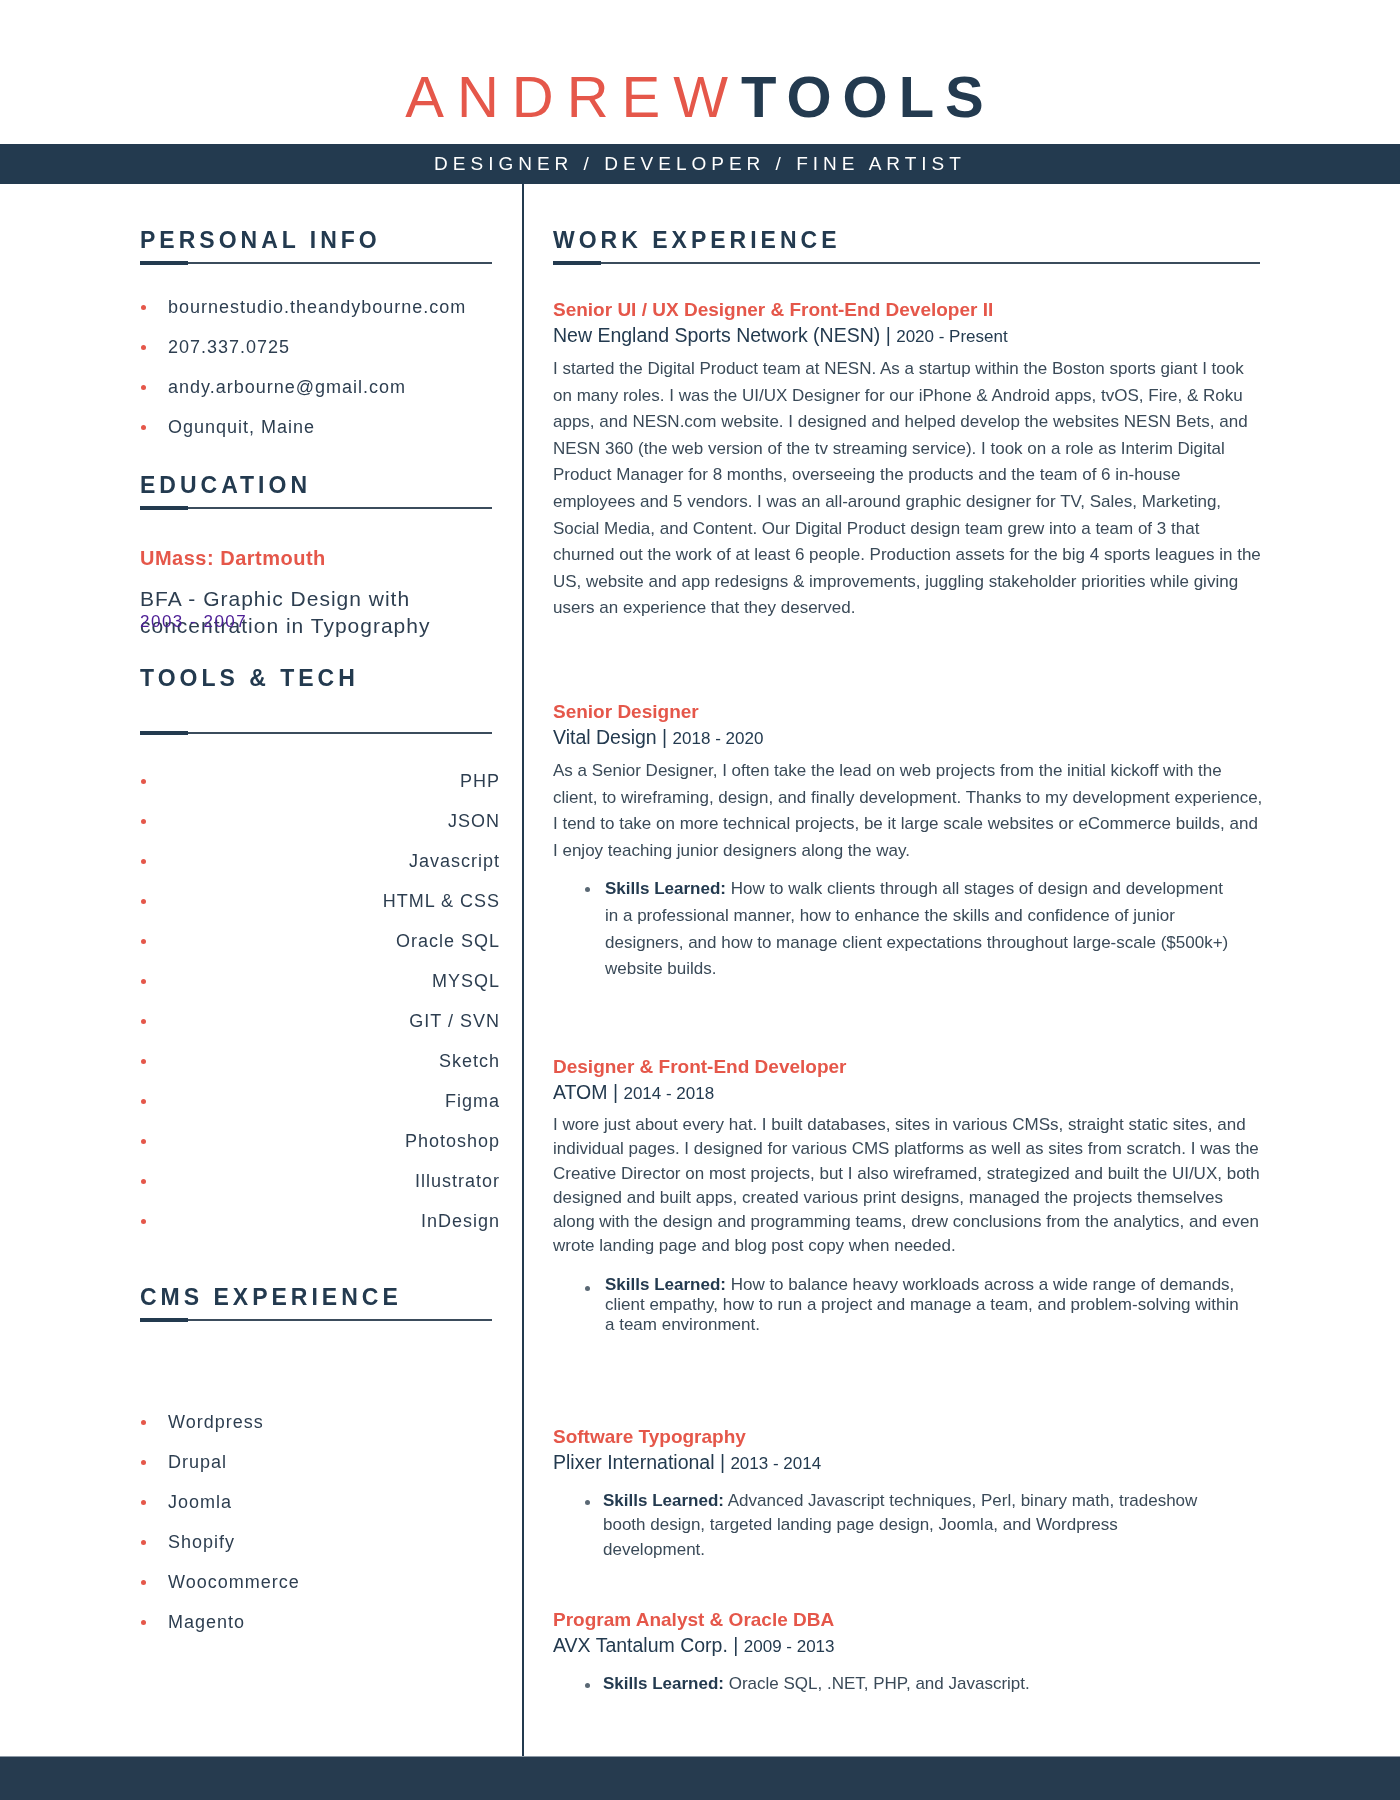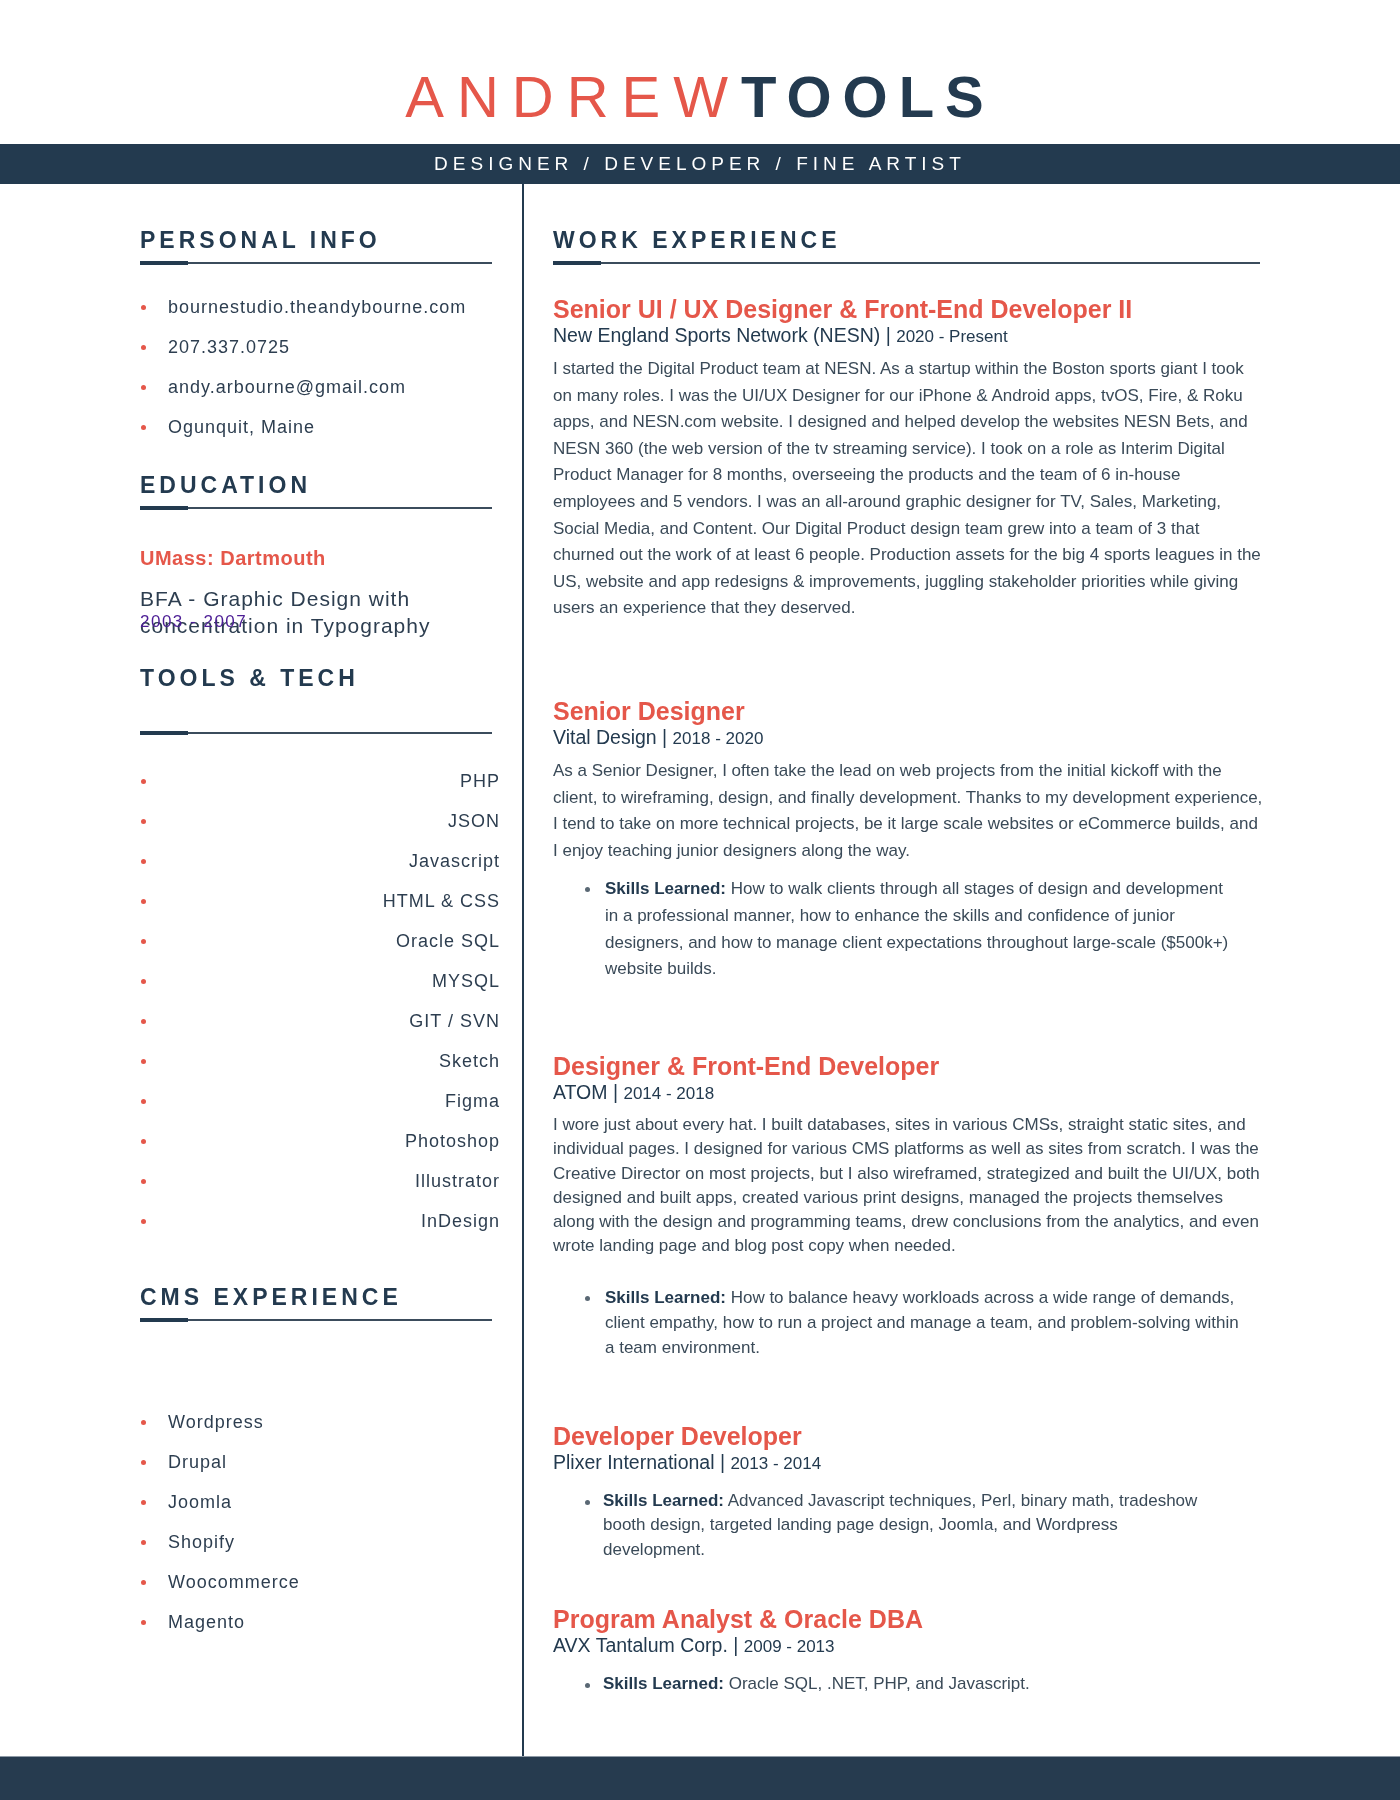--- a/index.html
+++ b/index.html
@@ -46,21 +46,21 @@
   }
   .bullet-list li .dot {
     position: absolute; left: 1px; top: 12px; width: 5px; height: 5px; border-radius: 50%; background: #e5574a;
   }
 
   .edu-school { position: absolute; left: 140px; top: 545px; font-size: 20px; font-weight: 700; color: #e5574a; letter-spacing: 0.5px; line-height: 26px;}
   .edu-degree { position: absolute; left: 140px; top: 585px; width: 360px; font-size: 21px; line-height: 27px; color: #2d3e50; letter-spacing: 1px; }
   .edu-years { position: absolute; left: 140px; top: 610px; font-size: 17px; color: #4c1d95; letter-spacing: 1.5px; line-height: 24px;}
 
   .job { position: absolute; left: 553px; width: 710px; }
-  .job-title { font-size: 25px; font-weight: 700; color: #e5574a; line-height: 25px; }
+  .job-title { font-size: 19px; font-weight: 700; color: #e5574a; line-height: 25px; }
   .job-company { font-size: 19.5px; color: #233a4f; line-height: 26px; }
   .job-company .years { font-size: 17px; }
   .job-desc { font-size: 17px; line-height: 26.6px; color: #3a4a58; margin-top: 6px; }
   .skills { position: relative; margin-top: 12px; padding-left: 52px; font-size: 17px; line-height: 26.6px; color: #3a4a58; }
   .skills .sdot { position: absolute; left: 32px; top: 11px; width: 5px; height: 5px; border-radius: 50%; background: #5a6874; }
   .skills .skills-label { font-weight: 700; color: #233a4f; }
 </style>
 </head>
 <body>
 
@@ -129,25 +129,25 @@
   <div class="job-title">Senior Designer</div>
   <div class="job-company"><span>Vital Design | </span><span class="years">2018 - 2020</span></div>
   <div class="job-desc">As a Senior Designer, I often take the lead on web projects from the initial kickoff with the client, to wireframing, design, and finally development. Thanks to my development experience, I tend to take on more technical projects, be it large scale websites or eCommerce builds, and I enjoy teaching junior designers along the way.</div>
   <div class="skills" style="padding-right:30px;"><span class="sdot"></span><span class="skills-label">Skills Learned:</span><span> How to walk clients through all stages of design and development in a professional manner, how to enhance the skills and confidence of junior designers, and how to manage client expectations throughout large-scale ($500k+) website builds.</span></div>
 </div>
 
 <div class="job" style="top:1054px;">
   <div class="job-title">Designer &amp; Front-End Developer</div>
   <div class="job-company"><span>ATOM | </span><span class="years">2014 - 2018</span></div>
   <div class="job-desc" style="line-height:24.3px;">I wore just about every hat. I built databases, sites in various CMSs, straight static sites, and individual pages. I designed for various CMS platforms as well as sites from scratch. I was the Creative Director on most projects, but I also wireframed, strategized and built the UI/UX, both designed and built apps, created various print designs, managed the projects themselves along with the design and programming teams, drew conclusions from the analytics, and even wrote landing page and blog post copy when needed.</div>
-  <div class="skills" style="line-height:25px; margin-top:26px; padding-right:20px;"><span class="sdot"></span><span class="skills-label">Skills Learned:</span><span> How to balance heavy workloads across a wide range of demands, client empathy, how to run a project and manage a team, and problem-solving within a team environment.</span></div>
+  <div class="skills" style="line-height:20px; margin-top:16px; padding-right:20px;"><span class="sdot"></span><span class="skills-label">Skills Learned:</span><span> How to balance heavy workloads across a wide range of demands, client empathy, how to run a project and manage a team, and problem-solving within a team environment.</span></div>
 </div>
 
 <div class="job" style="top:1424px;">
-  <div class="job-title">Developer Developer</div>
+  <div class="job-title">Software Typography</div>
   <div class="job-company"><span>Plixer International | </span><span class="years">2013 - 2014</span></div>
   <div class="skills" style="line-height:24.3px; margin-top:12px; padding-left:50px; padding-right:40px;"><span class="sdot"></span><span class="skills-label">Skills Learned:</span><span> Advanced Javascript techniques, Perl, binary math, tradeshow booth design, targeted landing page design, Joomla, and Wordpress development.</span></div>
 </div>
 
 <div class="job" style="top:1607px;">
   <div class="job-title">Program Analyst &amp; Oracle DBA</div>
   <div class="job-company"><span>AVX Tantalum Corp. | </span><span class="years">2009 - 2013</span></div>
   <div class="skills" style="line-height:24.3px; margin-top:12px; padding-left:50px;"><span class="sdot"></span><span class="skills-label">Skills Learned:</span><span> Oracle SQL, .NET, PHP, and Javascript.</span></div>
 </div>
 

